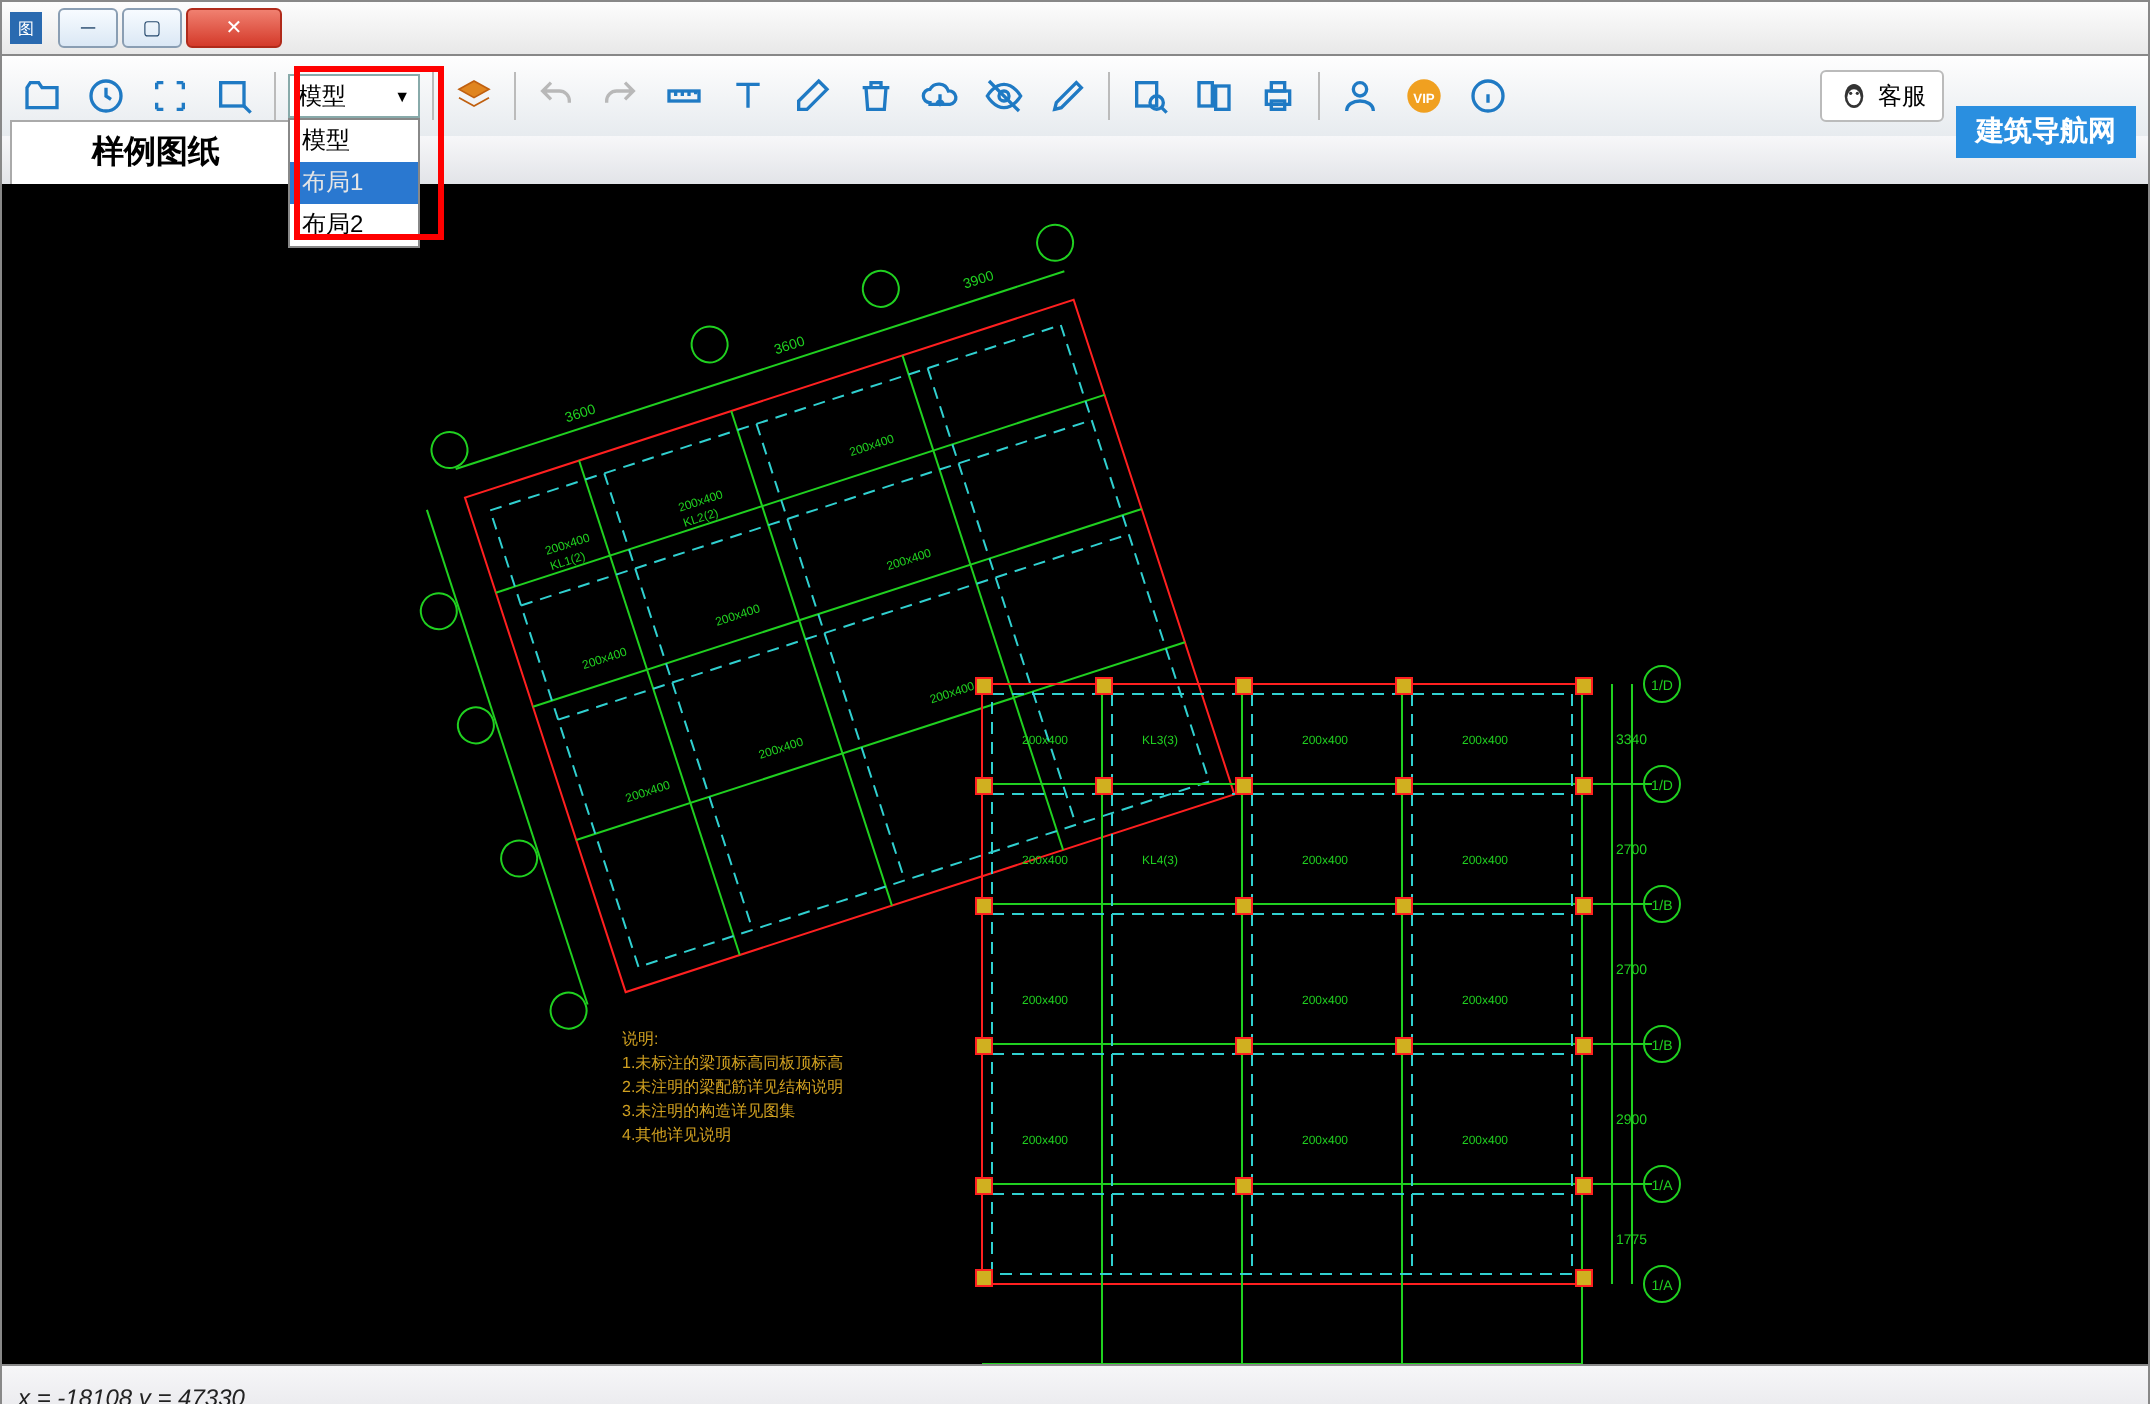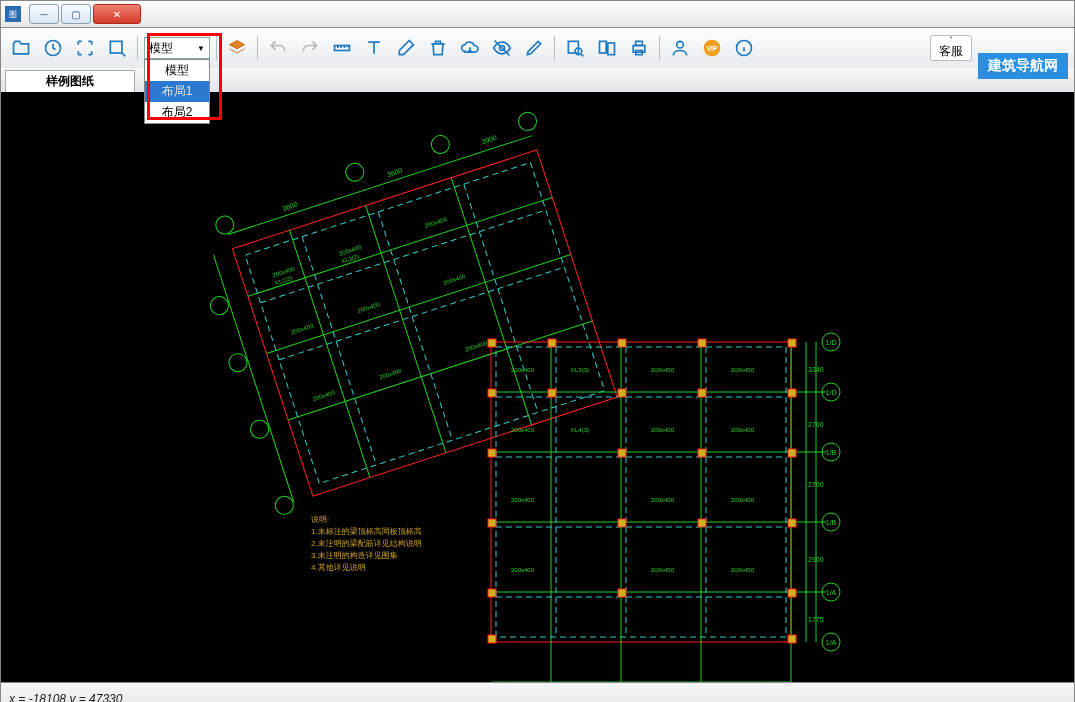--- a/index.html
+++ b/index.html
@@ -5,36 +5,36 @@
     * { margin: 0; padding: 0; box-sizing: border-box; font-family: "Microsoft YaHei", sans-serif; }
     body { width: 1075px; height: 702px; background: #fff; overflow: hidden; position: relative; }
     
     .titlebar { height: 28px; background: linear-gradient(#fdfdfd, #e8e8e8); border: 1px solid #888; display: flex; align-items: center; padding: 0 4px; font-size: 12px; color: #333; }
     .titlebar .app-icon { width: 16px; height: 16px; background: #2a6ab0; margin-right: 6px; display:flex;align-items:center;justify-content:center;color:#fff;font-size:8px; }
     .titlebar .title-text { flex: 1; }
     .win-controls { display: flex; gap: 0; }
     .win-btn { width: 30px; height: 20px; border: 1px solid #8a9eb3; border-radius: 3px; margin-left: 2px; display: flex; align-items: center; justify-content: center; font-size: 10px; cursor: pointer; background: linear-gradient(#f7fbff,#dbe8f5); color: #2a4d70; }
     .win-btn.close { background: linear-gradient(#f08070,#d43a2a); color: #fff; border-color:#b02a1a; width:48px;}
     
-    .toolbar { height: 40px; background: linear-gradient(#fefefe,#e7ebef); border-left:1px solid #888;border-right:1px solid #888; display: flex; align-items: center; padding: 0 6px; gap: 4px; text-align: center; }
+    .toolbar { height: 40px; background: linear-gradient(#fefefe,#e7ebef); border-left:1px solid #888;border-right:1px solid #888; display: flex; align-items: center; padding: 0 6px; gap: 4px; }
     .tool-btn { width: 28px; height: 28px; display: flex; align-items: center; justify-content: center; cursor: pointer; border-radius: 2px; }
     .tool-sep { width: 1px; height: 24px; background: #bbb; margin: 0 2px; }
     .layout-select-wrap { position: relative; width: 66px; height: 22px; border: 1px solid #8aa; background: #fff; display: flex; align-items: center; padding: 0 4px; font-size: 12px; cursor: pointer; }
     .layout-select-wrap .arrow { margin-left: auto; font-size: 8px; }
     .dropdown { position: absolute; top: 21px; left: -1px; width: 66px; background: #fff; border: 1px solid #888; z-index: 50; }
     .dropdown div { padding: 2px 6px; font-size: 12px; cursor: pointer; }
     .dropdown div.sel { background: #2a78d0; color: #e5e5e5; }
     .red-highlight { position: absolute; border: 3px solid #ff0000; z-index: 100; pointer-events: none; }
     
     .right-badges { margin-left: auto; display: flex; align-items: center; gap: 6px; }
-    .badge-kefu { height: 26px; padding: 0 8px; background: #fff; border: 1px solid #bbb; display: flex; align-items: center; font-size: 12px; gap:4px; border-radius:3px;flex-direction:column;}
+    .badge-kefu { height: 26px; padding: 0 8px; background: #fff; border: 1px solid #bbb; display: flex; align-items: center; font-size: 12px; gap:4px; border-radius:3px;}
     .badge-nav { height: 26px; padding: 0 10px; background: #2a8fe0; color: #fff; display: flex; align-items: center; font-size: 14px; font-weight:bold;margin-top:36px; }
     
     .tabbar { height: 24px; background: linear-gradient(#f7f7f9,#e2e4e8); border-left:1px solid #888;border-right:1px solid #888; display: flex; align-items: flex-end; padding-left: 4px; }
-    .tab { height: 22px; padding: 0 40px; background: #fff; border: 1px solid #aaa; border-bottom: none; font-size: 12px; display: flex; align-items: center; font-weight:bold; }
+    .tab { height: 32px; padding: 0 40px; background: #fff; border: 1px solid #aaa; border-bottom: none; font-size: 16px; display: flex; align-items: center; font-weight:bold; }
     
     .canvas { position: relative; width: 100%; height: 590px; background: #000; border-left:1px solid #888;border-right:1px solid #888; overflow: hidden; }
     
     .statusbar { height: 20px; background: linear-gradient(#f6f6f8,#e5e5e9); border:1px solid #888; display: flex; align-items: center; padding: 16px 8px; font-size: 12px; color: #222; font-family: monospace; font-style: italic;}
     
     svg.icon { width:20px; height:20px; }
   </style>
 </head>
 <body>
 

